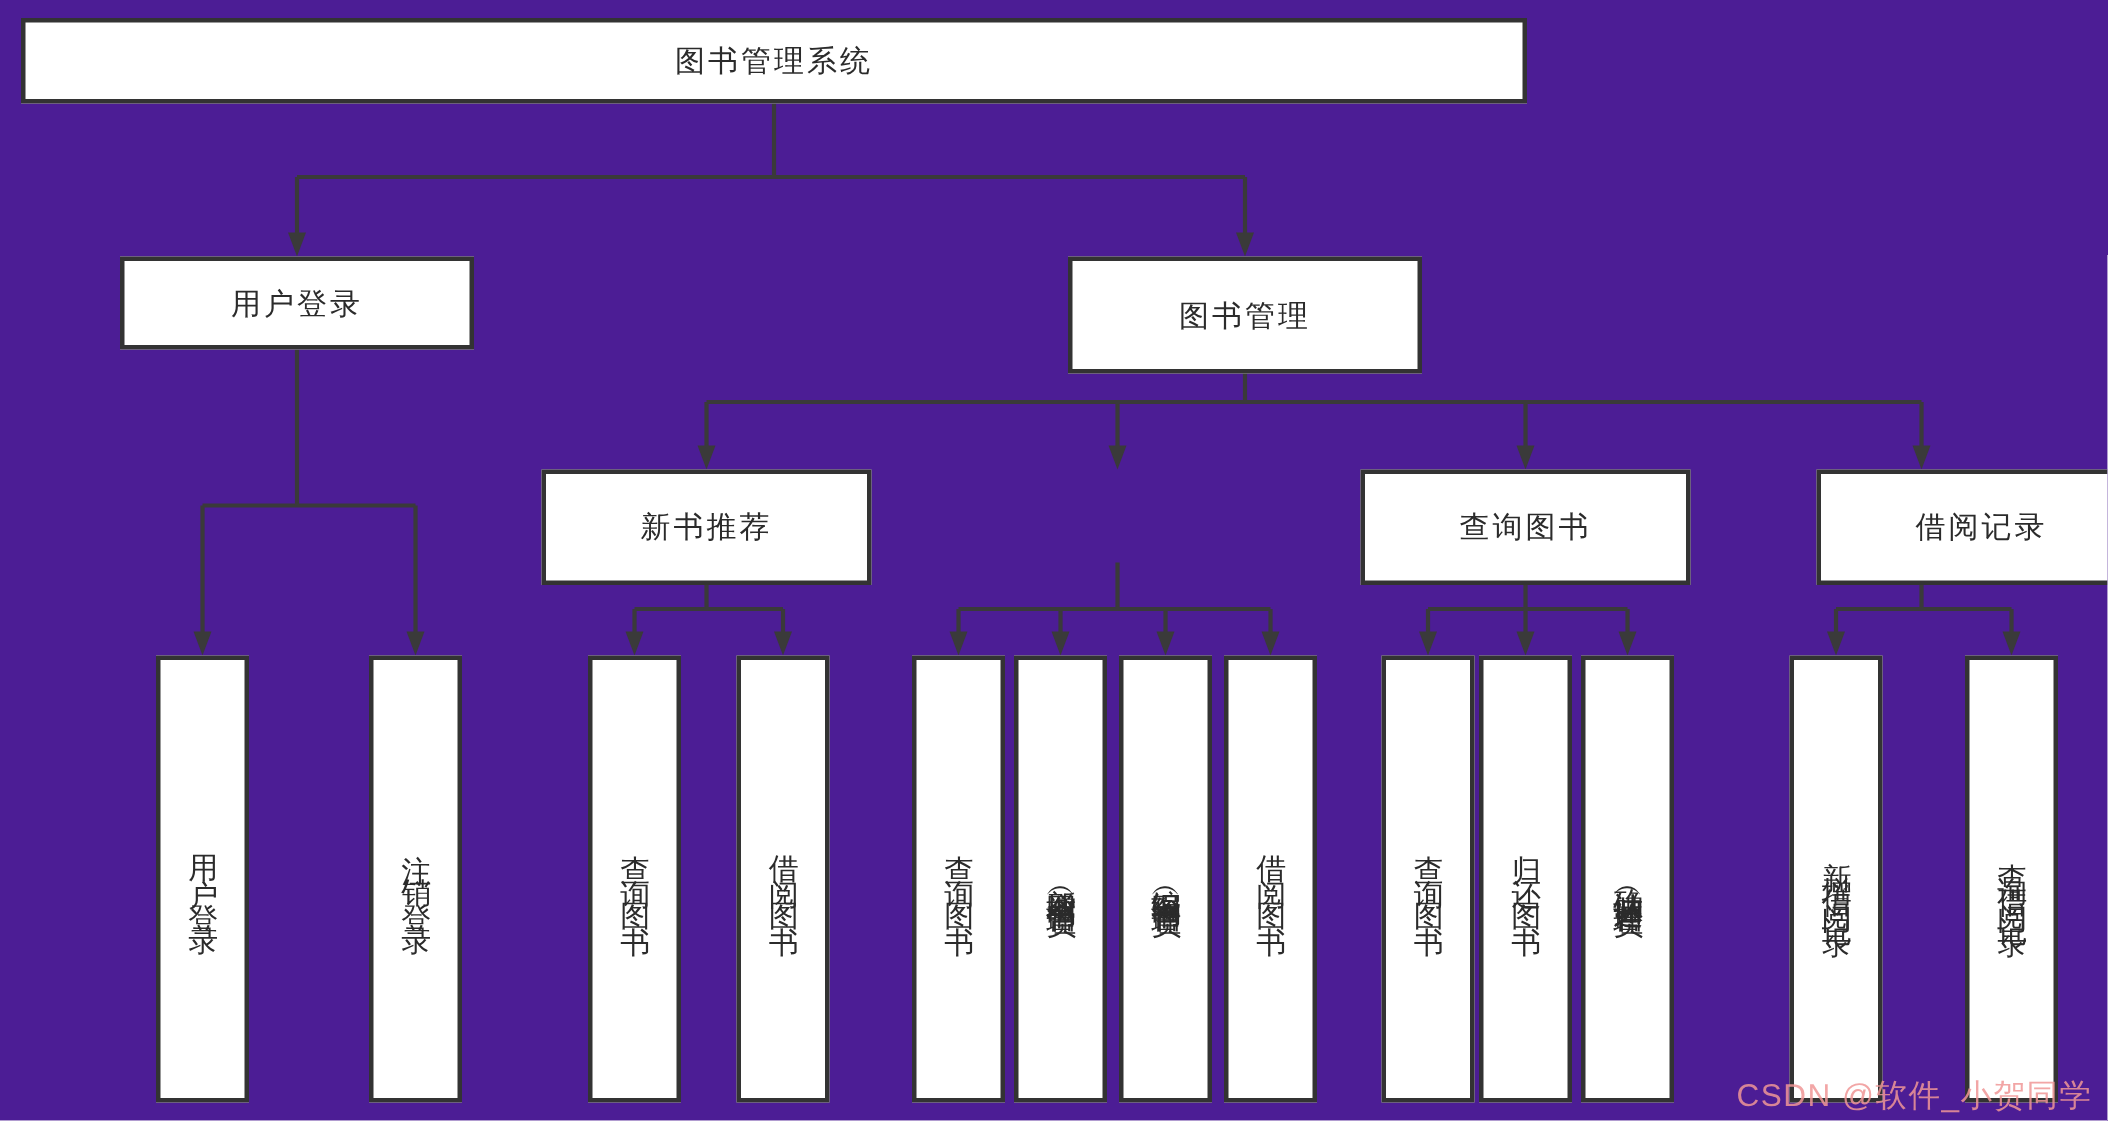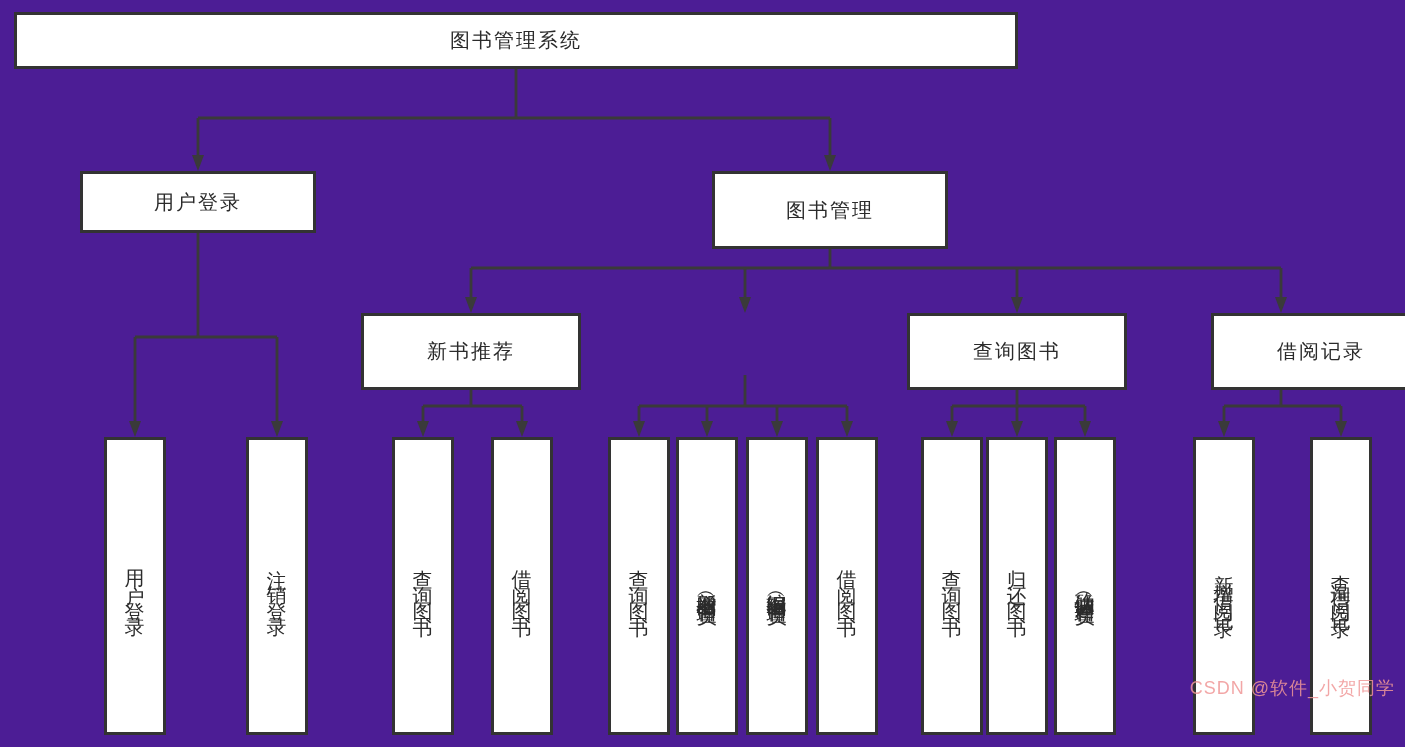--- a/index.html
+++ b/index.html
@@ -46,22 +46,22 @@
   .ls4{letter-spacing:16px;}
   .ls6{letter-spacing:9px;}
   .ls9{letter-spacing:2px;}
   .l-ul{left:104px;}  .l-lo{left:246px;}
   .l-nq{left:392px;}  .l-nb{left:491px;}
   .l-bq{left:608px;}  .l-ba{left:676px;}  .l-be{left:746px;}  .l-bb{left:816px;}
   .l-cq{left:921px;}  .l-cr{left:986px;}  .l-cc{left:1054px;}
   .l-ra{left:1193px;} .l-rq{left:1310px;}
   #watermark{
     position:absolute;
-    right:10px;top:676px;
-    font-size:18px;
+    right:10px;top:716px;
+    font-size:21px;
     letter-spacing:1px;
     color:rgba(240,150,150,0.85);
     z-index:5;
     white-space:nowrap;
   }
 </style>
 </head>
 <body>
 
 <div id="canvas">

